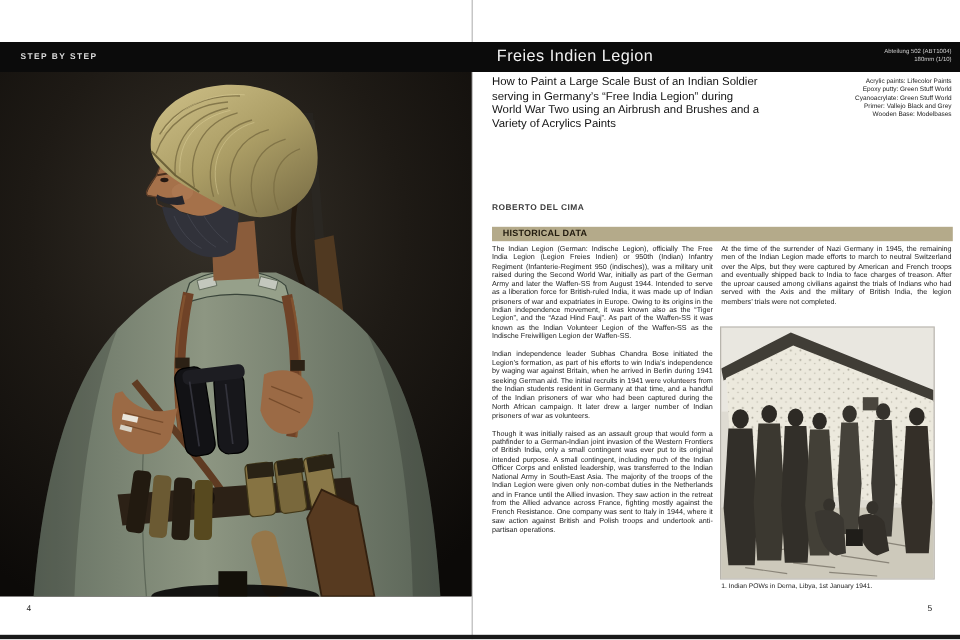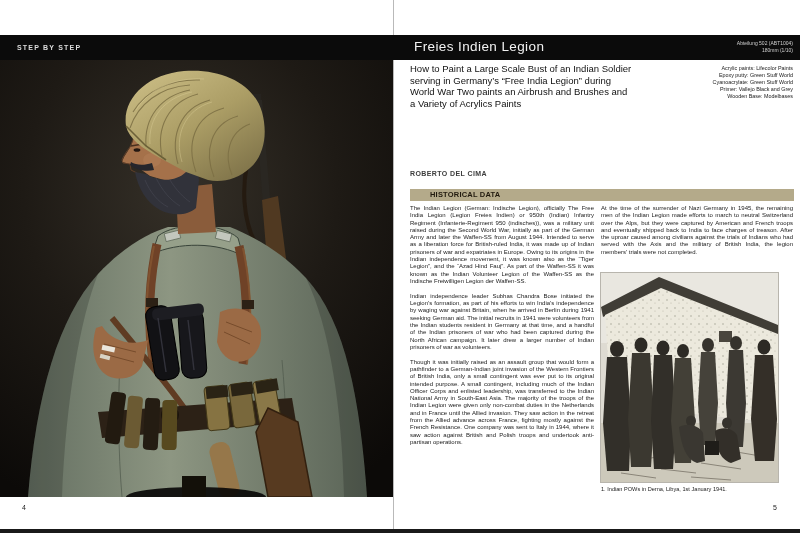--- a/index.html
+++ b/index.html
@@ -15,21 +15,21 @@
   .photo-left { position:absolute; left:0; top:60px; width:393px; height:437px; background:#14110e; }
   .photo-left svg { display:block; }
   .page-num { position:absolute; font-size:7px; color:#222; }
   .page-num.left  { left:22px; top:504px; }
   .page-num.right { left:773px; top:504px; }
   .intro-title    { position:absolute; left:410px; top:63px;  width:225px; font-size:9.5px; line-height:11.7px; color:#121212; }
   .intro-subtitle { position:absolute; left:410px; top:128px; width:225px; font-size:9.5px; line-height:11.7px; color:#121212; }
   .materials { position:absolute; left:618px; top:65px; width:175px; text-align:right; font-size:5.4px; line-height:7px; color:#1a1a1a; }
   .author { position:absolute; left:410px; top:170px; font-size:7px; font-weight:bold; color:#3d3d3d; letter-spacing:0.4px; }
   .section-bar { position:absolute; left:410px; top:189px; width:384px; height:12px; background:#b4aa8a;
-    font-size:7.5px; font-weight:bold; color:#211a0e; line-height:12px; padding-left:20px; box-sizing:border-box; letter-spacing:0.2px; }
+    font-size:7.5px; font-weight:bold; color:#211a0e; line-height:12px; padding-left:9px; box-sizing:border-box; letter-spacing:0.2px; }
   .col { position:absolute; top:205px; font-size:6px; line-height:7.3px; text-align:justify; color:#1b1b1b; }
   .col p { margin:0 0 7.5px 0; }
   .col1 { left:410px; width:184px; }
   .col2 { left:601px; width:192px; }
   .photo-right { position:absolute; left:601px; top:273px; width:177px; height:209px; outline:1px solid #b8b5ad; background:#dedbd2; }
   .caption { position:absolute; left:601px; top:486px; width:192px; font-size:5.6px; color:#1b1b1b; }
   .bottom-strip { position:absolute; left:0; top:529px; width:800px; height:4px; background:#191919; }
 </style>
 </head>
 <body>
@@ -181,21 +181,21 @@
 
       <g>
         <ellipse cx="196" cy="437" rx="70" ry="10" fill="#070605" opacity="0.9"></ellipse>
         <rect x="182" y="416" width="24" height="21" fill="#131009"></rect>
       </g>
     </svg>
   </div>
 
   <div class="page-num left">4</div>
 
-  <div class="intro-title">How to Paint a Large Scale Bust of an Indian Soldier serving in Germany’s “Free India Legion” during World War Two paints an Airbrush and Brushes and a Variety of Acrylics Paints</div>
+  <div class="intro-title">How to Paint a Large Scale Bust of an Indian Soldier serving in Germany’s “Free India Legion” during World War Two using an Airbrush and Brushes and a Variety of Acrylics Paints</div>
 
   <div class="materials">
     <div>Acrylic paints: Lifecolor Paints</div>
     <div>Epoxy putty: Green Stuff World</div>
     <div>Cyanoacrylate: Green Stuff World</div>
     <div>Primer: Vallejo Black and Grey</div>
     <div>Wooden Base: Modelbases</div>
   </div>
 
   <div class="author">ROBERTO DEL CIMA</div>

